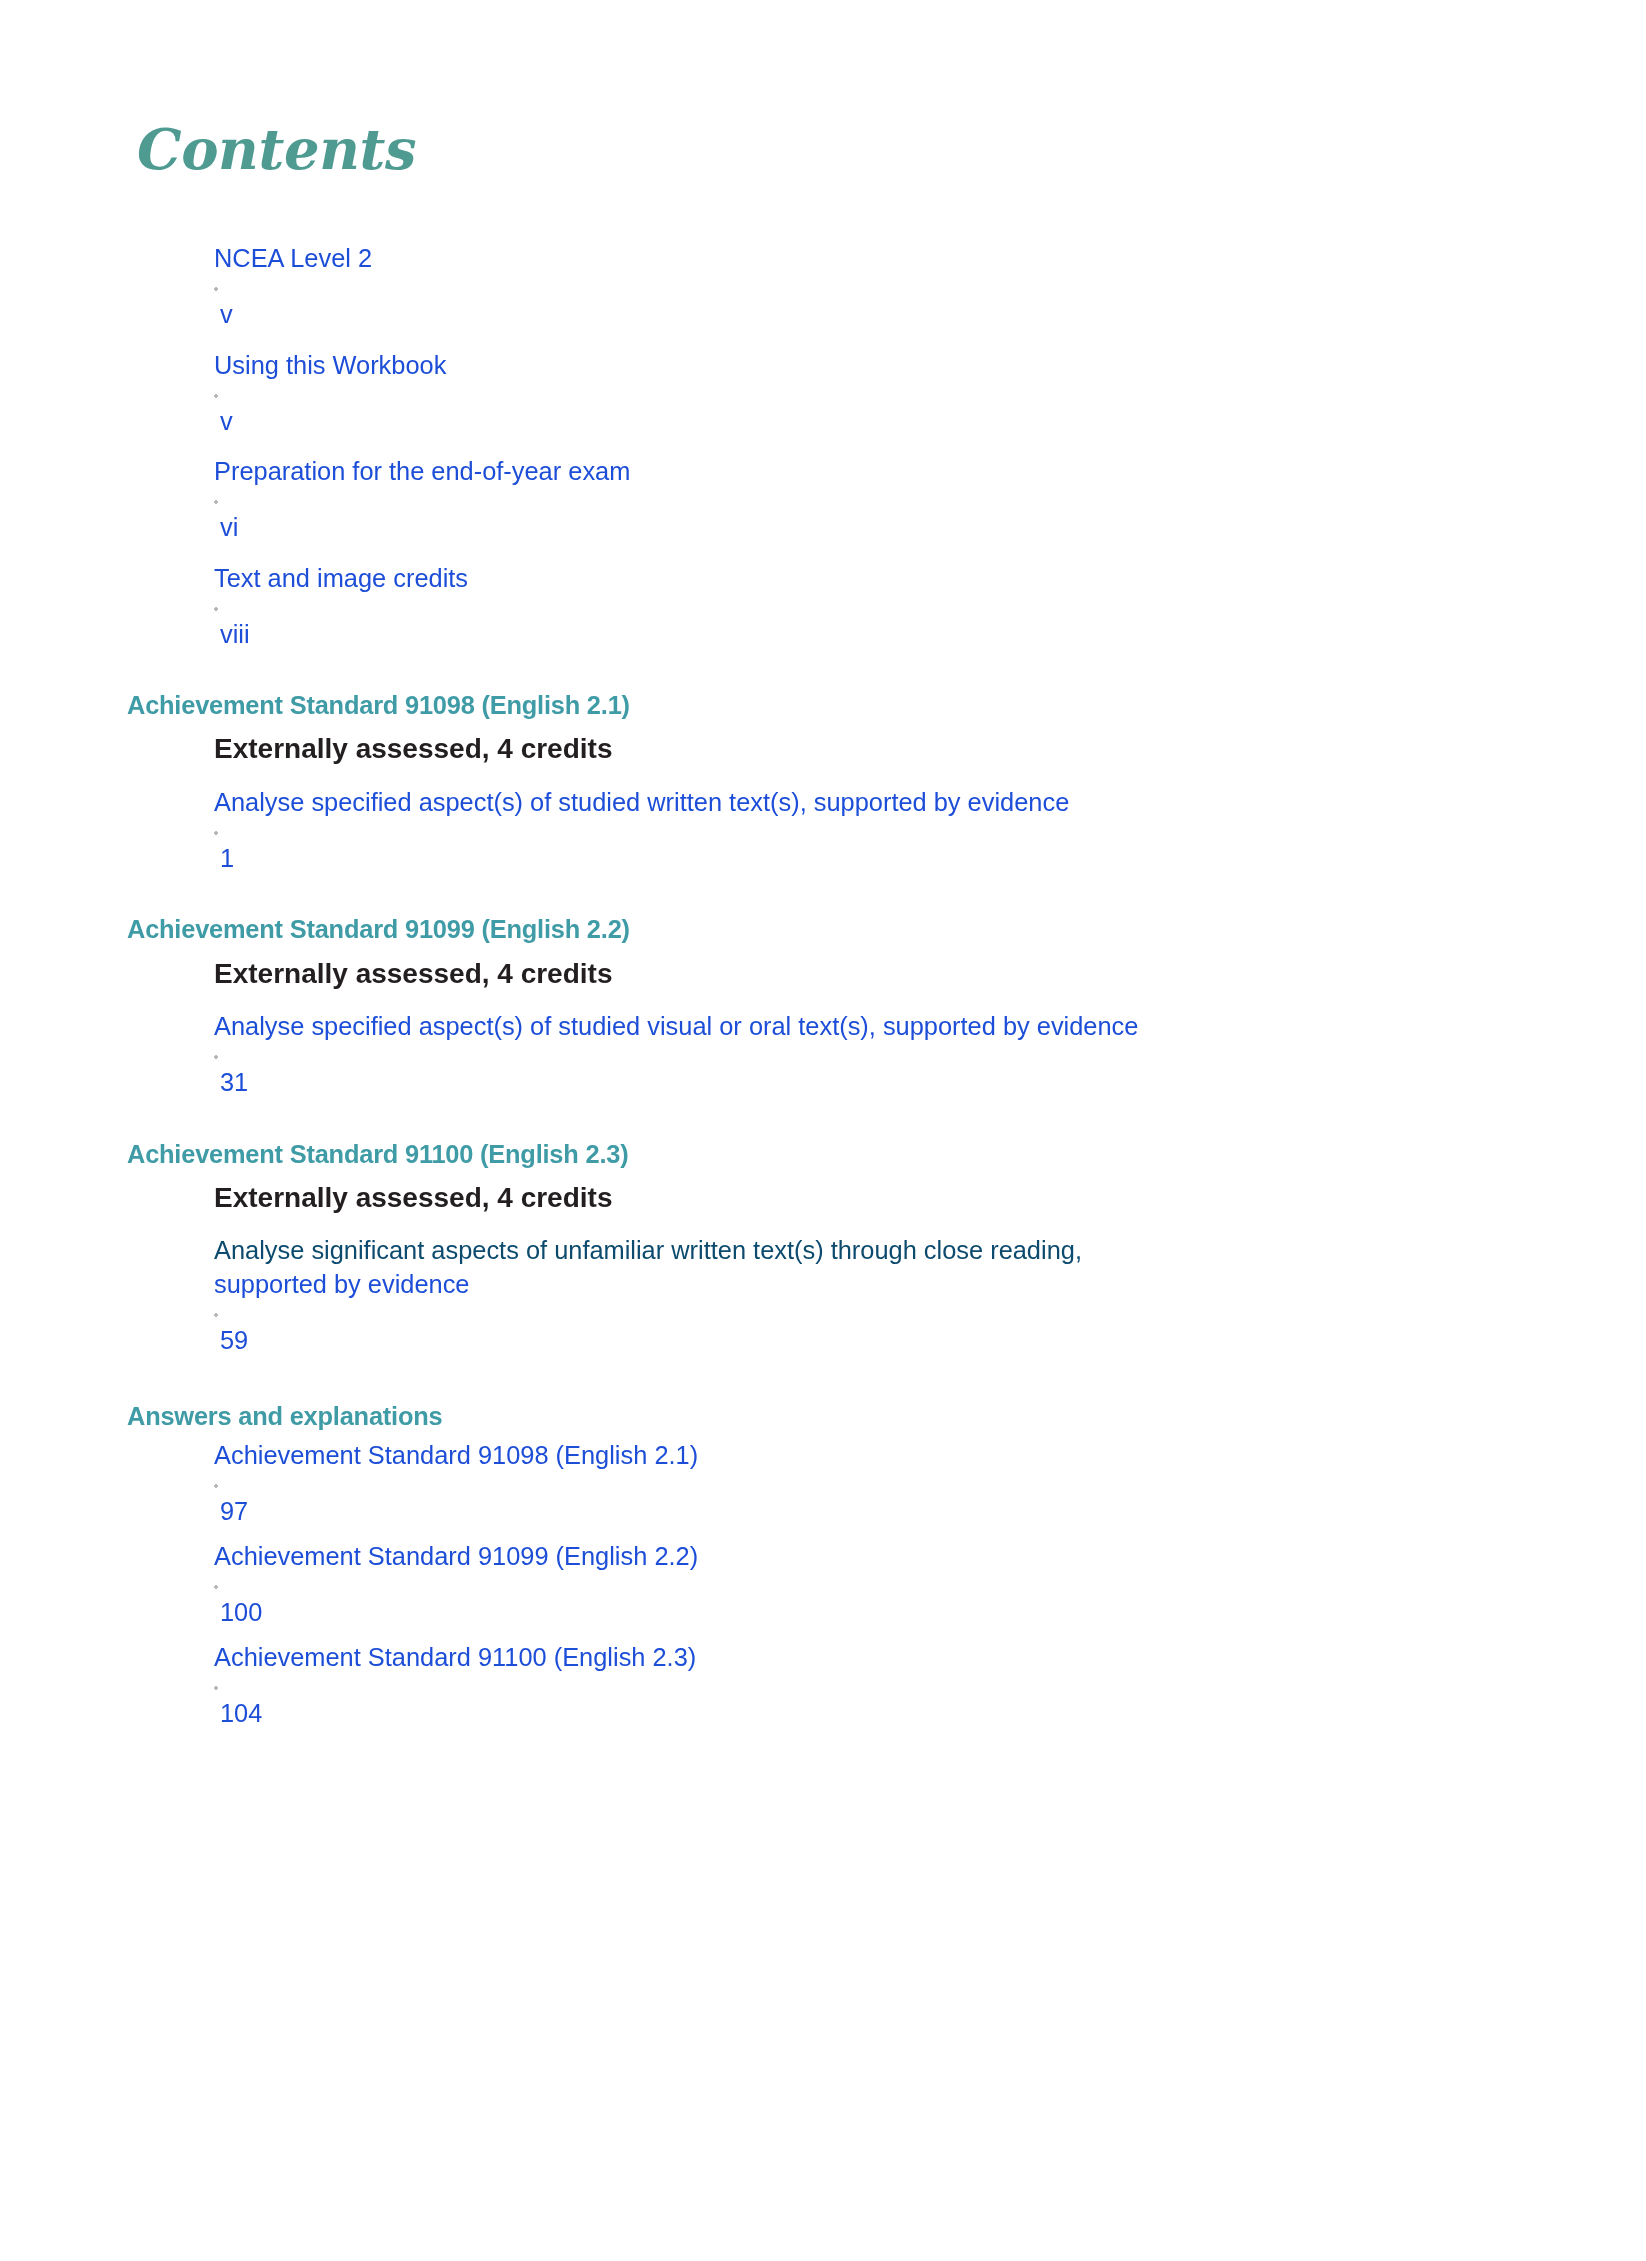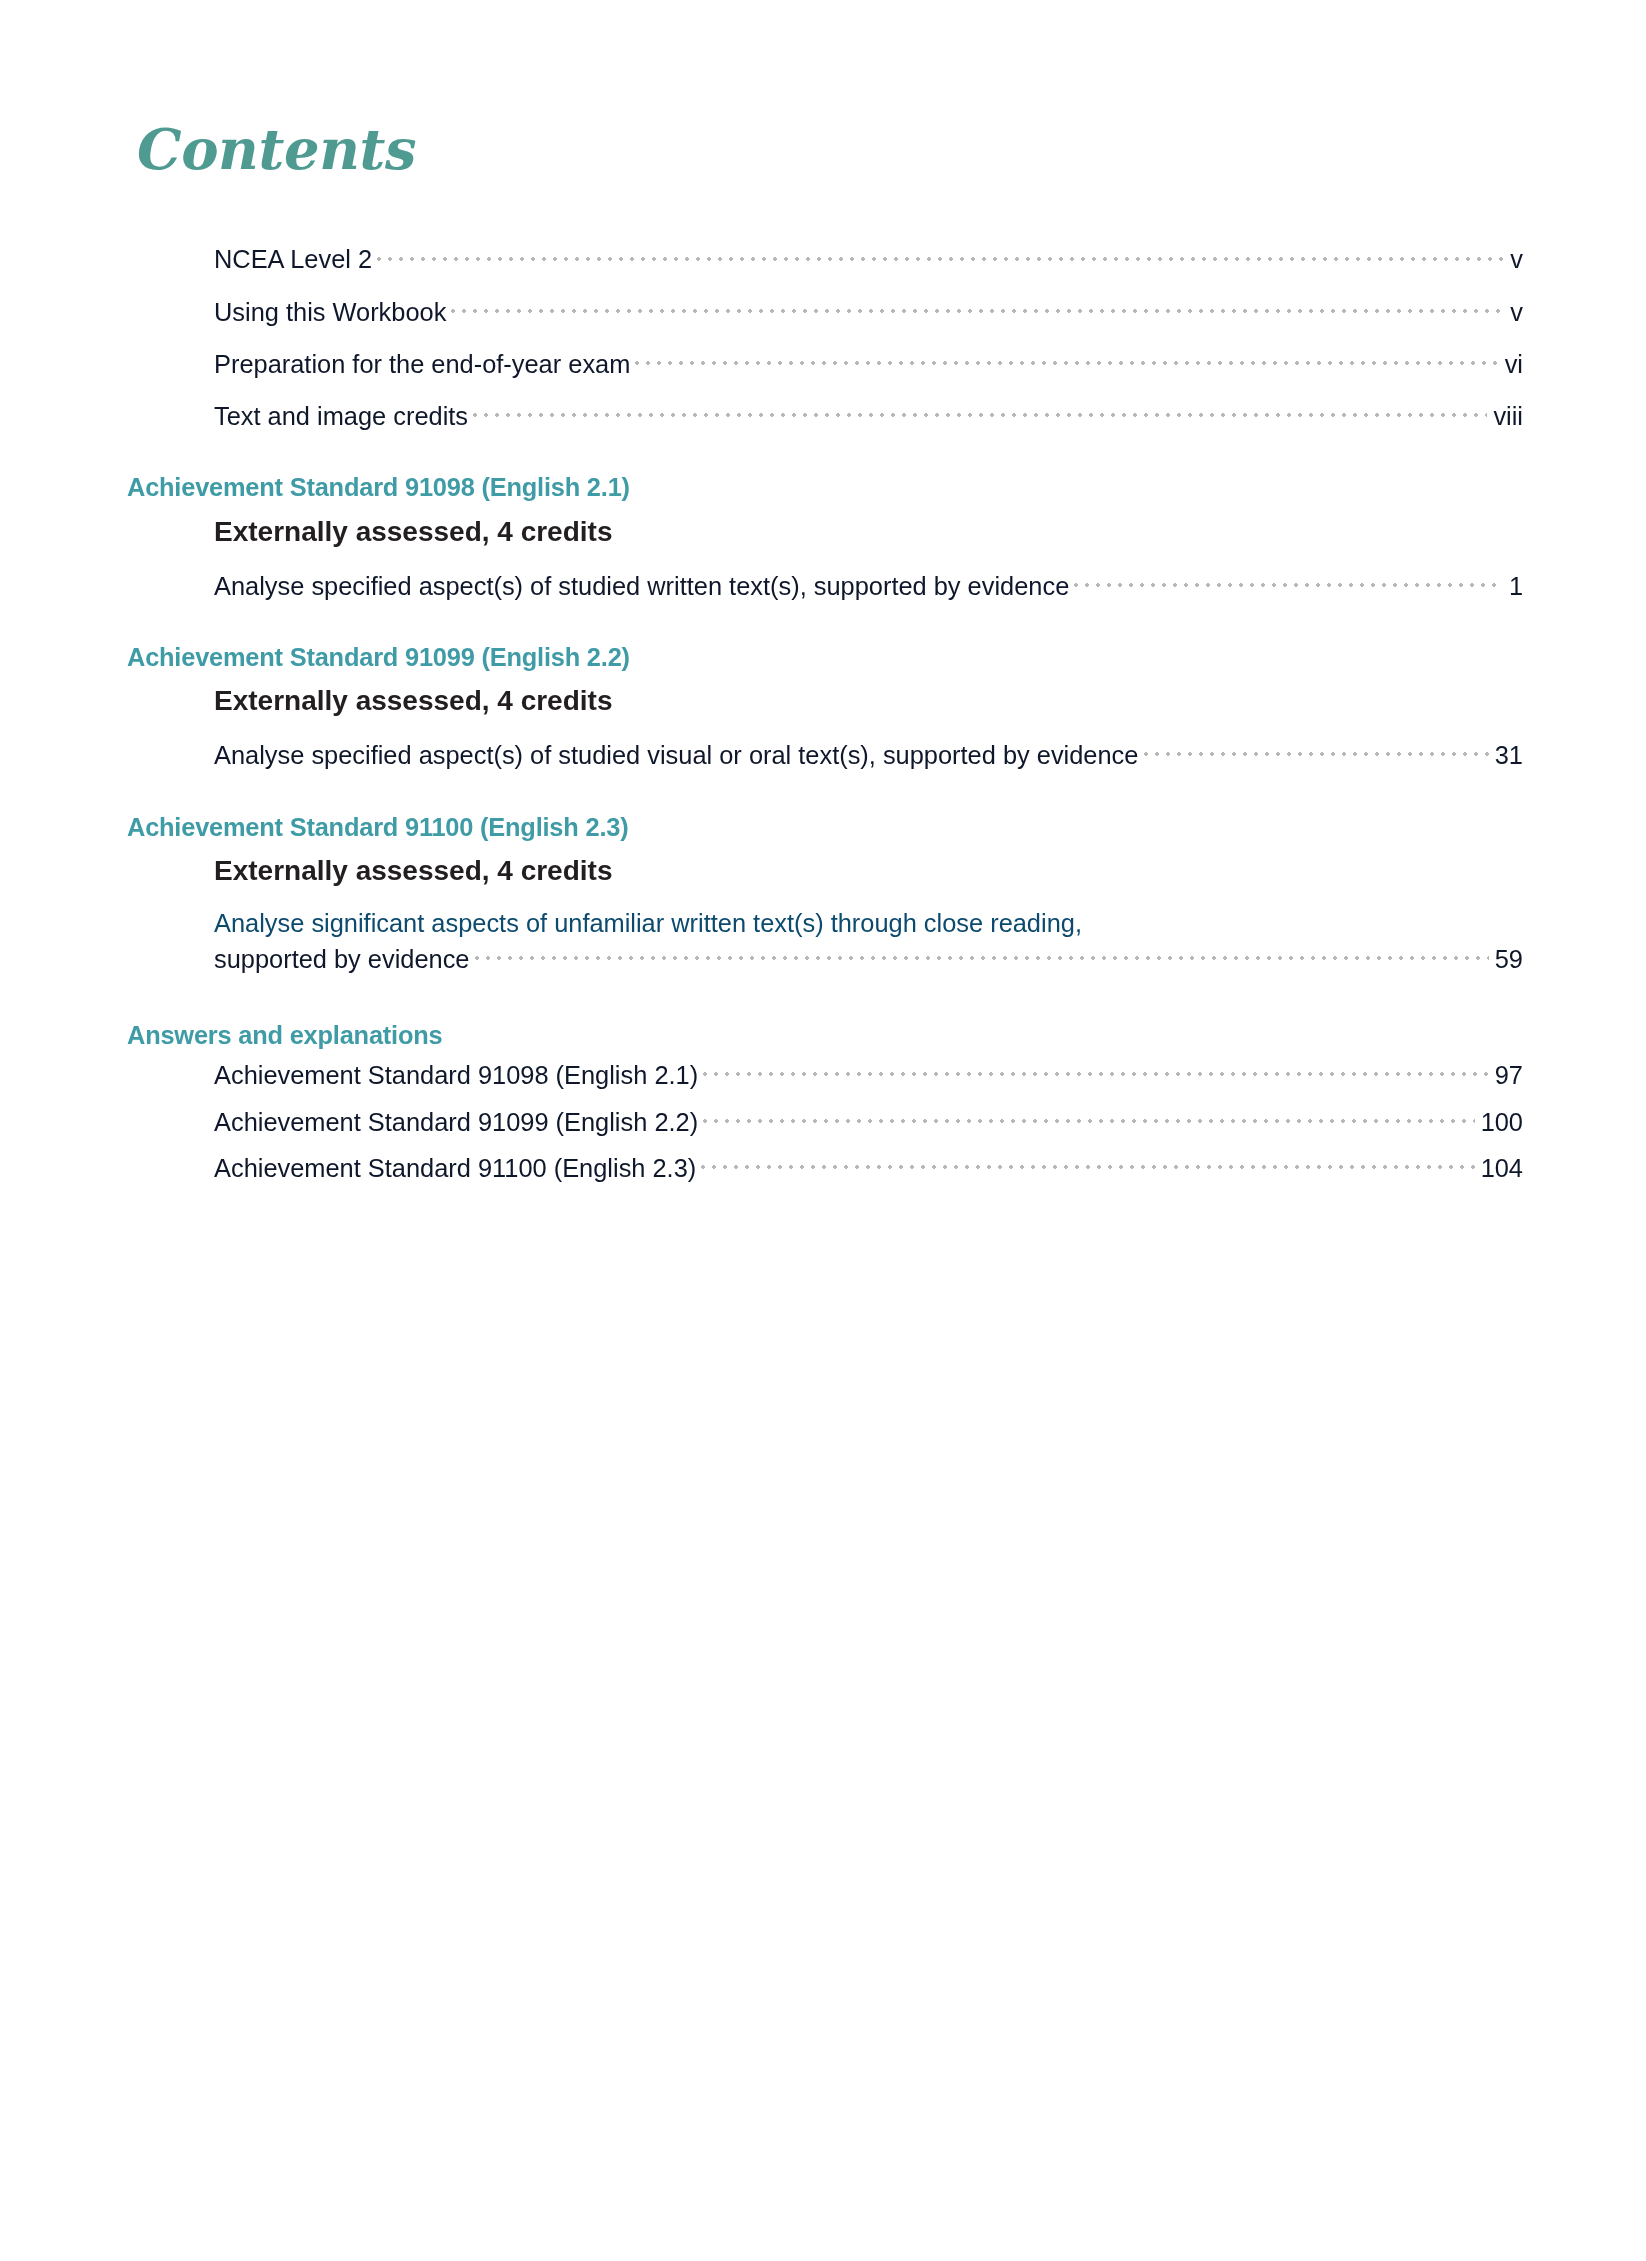--- a/index.html
+++ b/index.html
@@ -68,24 +68,25 @@
     padding: 0;
     list-style: none;
   }
 
   
   .entry {
     display: flex;
     align-items: baseline;
     font-size: 25.4px;
     font-weight: 400;
-    color: #0f172a;
+    color: #1d4ed8;
     line-height: 1.2;
     white-space: nowrap;
     padding-left: 87px;   
+    flex-direction: column;
   }
 
   .entry-label {
     flex: 0 0 auto;
     padding-right: 5.1px;
   }
 
   .leader {
     flex: 1 1 auto;
     min-width: 6.8px;

